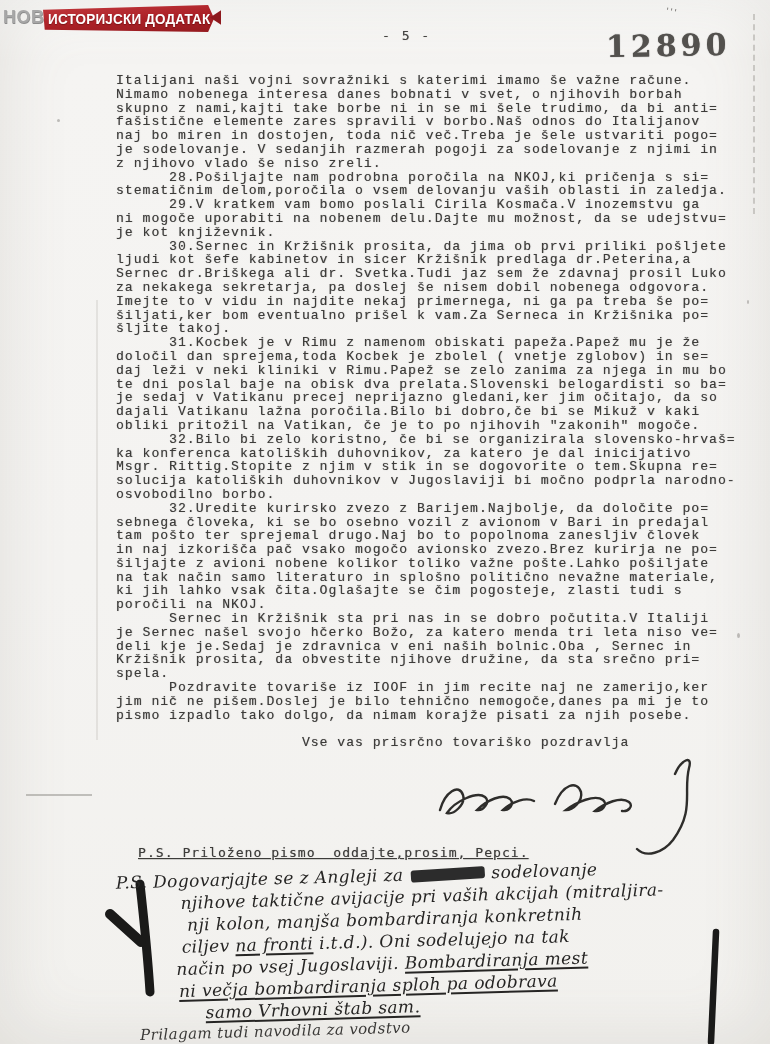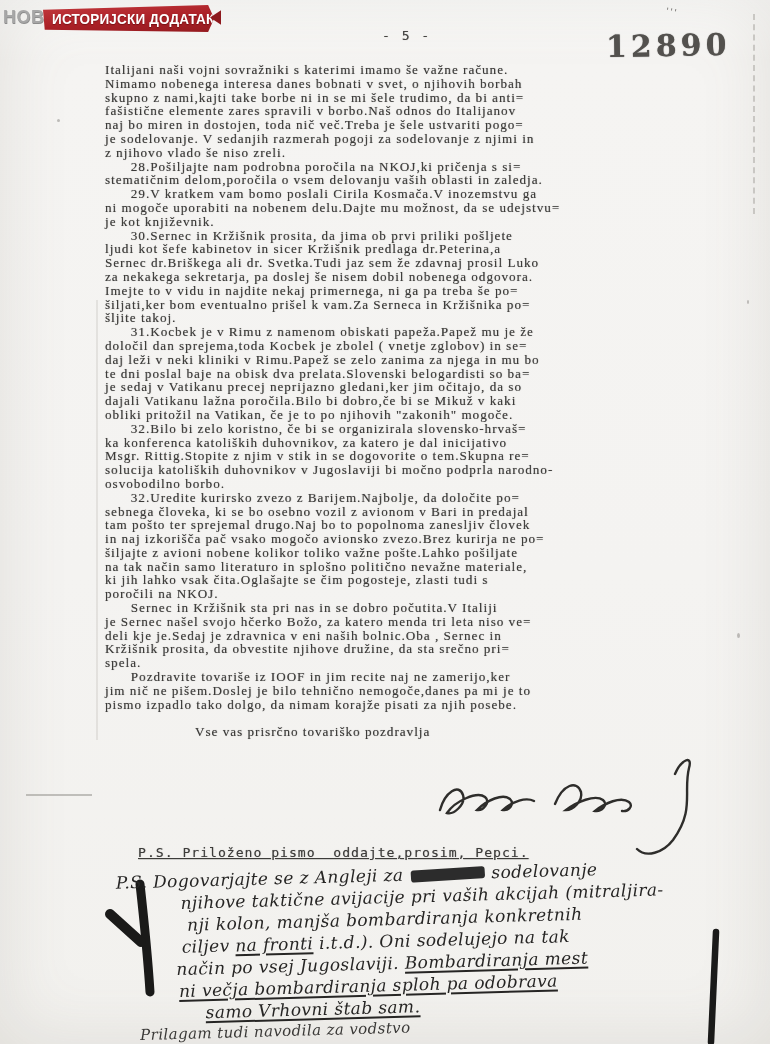--- a/index.html
+++ b/index.html
@@ -13,21 +13,21 @@
   .logo{
     position:absolute;left:3px;top:7px;
     font-family:"Liberation Sans",sans-serif;font-weight:bold;font-size:18px;
     color:#a7a7a7;letter-spacing:0.5px;
     text-shadow:0.6px 0.6px 0 #8d8d8d;
   }
   .ribbon{
     position:absolute;left:43px;top:5px;width:172px;height:27px;
     background:linear-gradient(175deg,#c43a3f 0%,#aa2026 55%,#951b20 100%);
     clip-path:polygon(0% 18%,96% 0%,99.5% 50%,96% 100%,1% 92%);
-    display:flex;align-items:center;justify-content:flex-start;
+    display:flex;align-items:center;justify-content:center;
   }
   .ribbon-label{
     color:#ffffff;font-weight:bold;font-size:15px;letter-spacing:0.2px;
     transform:scaleX(0.9);white-space:nowrap;
     text-shadow:0 1px 1px rgba(90,10,12,.6);
   }
   .ribbon-tail{
     position:absolute;left:210px;top:9px;width:11px;height:17px;
     background:#8e191d;
     clip-path:polygon(100% 8%,0% 50%,100% 92%);
@@ -59,22 +59,22 @@
   .left-dash{
     position:absolute;left:26px;top:794px;width:66px;height:2px;
     background:#a3a19d;opacity:.65;
   }
   .speck{position:absolute;background:#8f8d89;border-radius:50%;opacity:.55;}
   .speck.s1{left:57px;top:119px;width:3px;height:3px;}
   .speck.s2{left:747px;top:300px;width:2px;height:4px;}
   .speck.s3{left:737px;top:633px;width:3px;height:5px;}
   
   .typed{
-    position:absolute;left:104px;top:62px;margin:1px;
-    font-family:Liberation Serif, serif;
+    position:absolute;left:104px;top:62px;margin:12px;
+    font-family:Liberation Mono, monospace;
     font-size:13px;letter-spacing:1.05px;line-height:13.8px;
     color:#3d3c3a;white-space:pre;
     text-shadow:0.3px 0.4px 0.7px rgba(45,45,45,.5);
   }
   .ps-typed{
     position:absolute;left:138px;top:845px;
     font-family:"DejaVu Sans Mono","Liberation Mono",monospace;
     font-size:13px;letter-spacing:1.05px;color:#3d3c3a;white-space:pre;
     text-shadow:0.3px 0.4px 0.7px rgba(45,45,45,.5);
     text-decoration:underline;

